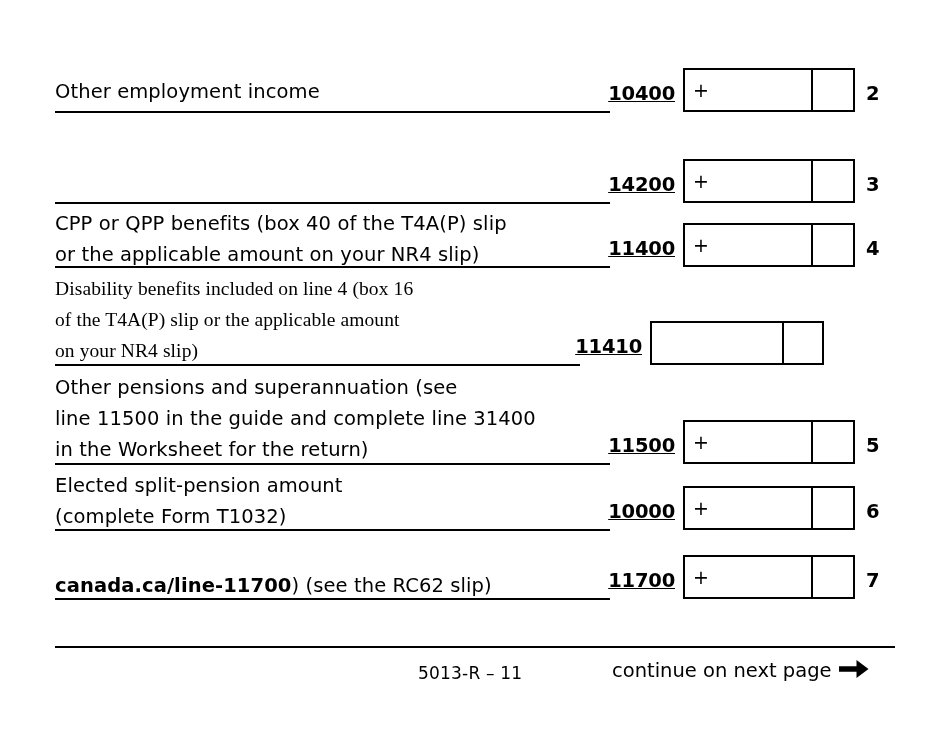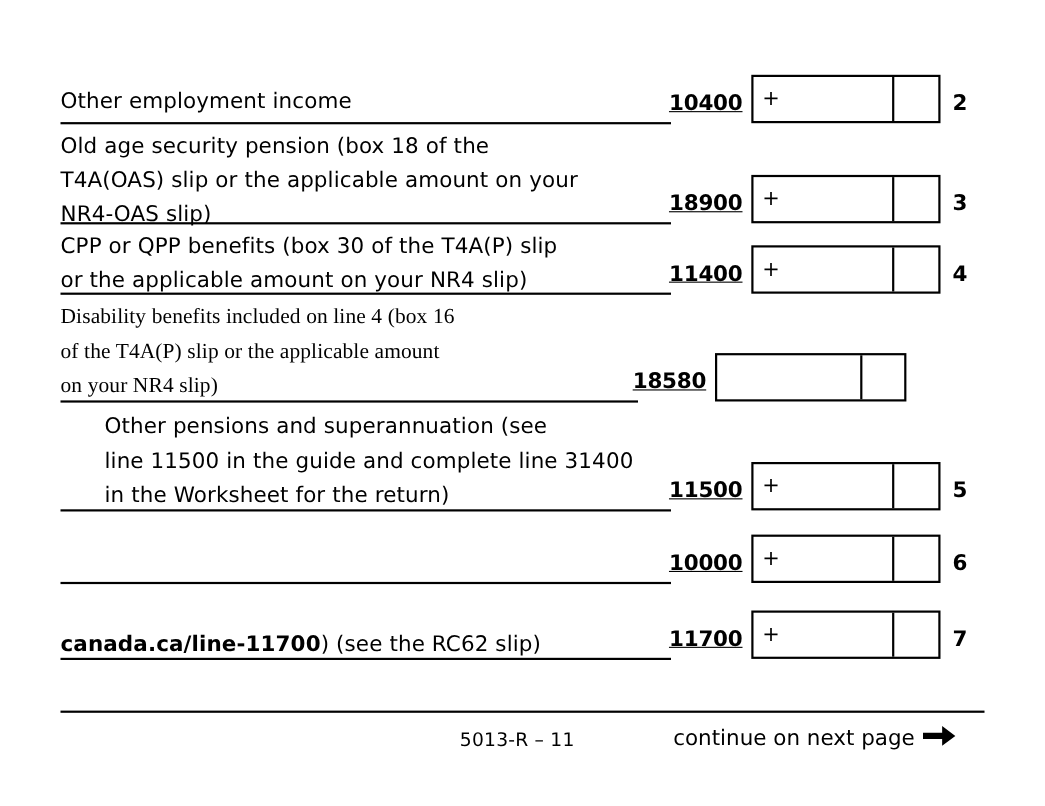--- a/index.html
+++ b/index.html
@@ -143,76 +143,75 @@
     <div class="money-box" style="left:683px;top:-8px;width:172px;height:44px;">
       <div class="money-dollars" style="width:128px;">
         <span class="plus-sign">+</span>
       </div>
       <div class="money-cents"></div>
     </div>
     <div class="item-number" style="left:866px;top:6px;">2</div>
   </div>
 
   <div class="form-row" style="top:117px;height:86px;">
-    <div class="row-desc" style="top:0px;width:560px;">Old age security pension (box 18 of the
-T4A(OAS) slip or the applicable amount on your
-NR4-OAS slip)</div>
     <div class="row-underline" style="top:85px;width:555px;"></div>
-    <div class="line-code" style="left:605px;top:56px;width:70px;">18900</div>
+    <div class="line-code" style="left:605px;top:56px;width:70px;">14200</div>
     <div class="money-box" style="left:683px;top:42px;width:172px;height:44px;">
       <div class="money-dollars" style="width:128px;">
         <span class="plus-sign">+</span>
       </div>
       <div class="money-cents"></div>
     </div>
     <div class="item-number" style="left:866px;top:56px;">3</div>
   </div>
 
   <div class="form-row" style="top:208px;height:59px;">
-    <div class="row-desc" style="top:0px;width:560px;">CPP or QPP benefits (box 30 of the T4A(P) slip
+    <div class="row-desc" style="top:0px;width:560px;">CPP or QPP benefits (box 40 of the T4A(P) slip
 or the applicable amount on your NR4 slip)</div>
     <div class="row-underline" style="top:58px;width:555px;"></div>
     <div class="line-code" style="left:605px;top:29px;width:70px;">11400</div>
     <div class="money-box" style="left:683px;top:15px;width:172px;height:44px;">
       <div class="money-dollars" style="width:128px;">
         <span class="plus-sign">+</span>
       </div>
       <div class="money-cents"></div>
     </div>
     <div class="item-number" style="left:866px;top:29px;">4</div>
   </div>
 
   <div class="form-row" style="top:273px;height:92px;">
     <div class="row-desc" style="top:0px;width:545px;font-family:Liberation Serif, serif;">Disability benefits included on line 4 (box 16
 of the T4A(P) slip or the applicable amount
 on your NR4 slip)</div>
     <div class="row-underline" style="top:91px;width:525px;"></div>
-    <div class="line-code" style="left:572px;top:62px;width:70px;">18580</div>
+    <div class="line-code" style="left:572px;top:62px;width:70px;">11410</div>
     <div class="money-box" style="left:650px;top:48px;width:174px;height:44px;">
       <div class="money-dollars" style="width:132px;"></div>
       <div class="money-cents"></div>
     </div>
   </div>
 
   <div class="form-row" style="top:372px;height:92px;">
-    <div class="row-desc" style="top:0px;width:570px;margin-left:40px;">Other pensions and superannuation (see
+    <div class="row-desc" style="top:0px;width:570px;">Other pensions and superannuation (see
 line 11500 in the guide and complete line 31400
 in the Worksheet for the return)</div>
     <div class="row-underline" style="top:91px;width:555px;"></div>
     <div class="line-code" style="left:605px;top:62px;width:70px;">11500</div>
     <div class="money-box" style="left:683px;top:48px;width:172px;height:44px;">
       <div class="money-dollars" style="width:128px;">
         <span class="plus-sign">+</span>
       </div>
       <div class="money-cents"></div>
     </div>
     <div class="item-number" style="left:866px;top:62px;">5</div>
   </div>
 
   <div class="form-row" style="top:470px;height:60px;">
+    <div class="row-desc" style="top:0px;width:545px;">Elected split-pension amount
+(complete Form T1032)</div>
     <div class="row-underline" style="top:59px;width:555px;"></div>
     <div class="line-code" style="left:605px;top:30px;width:70px;">10000</div>
     <div class="money-box" style="left:683px;top:16px;width:172px;height:44px;">
       <div class="money-dollars" style="width:128px;">
         <span class="plus-sign">+</span>
       </div>
       <div class="money-cents"></div>
     </div>
     <div class="item-number" style="left:866px;top:30px;">6</div>
   </div>

